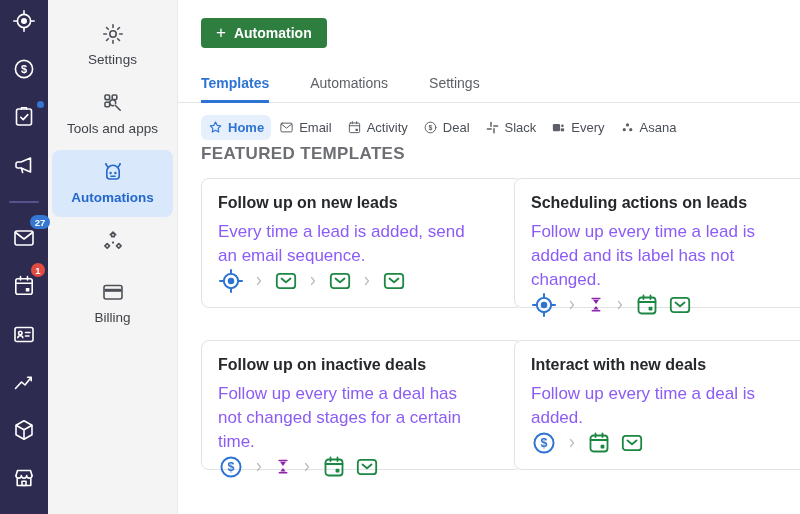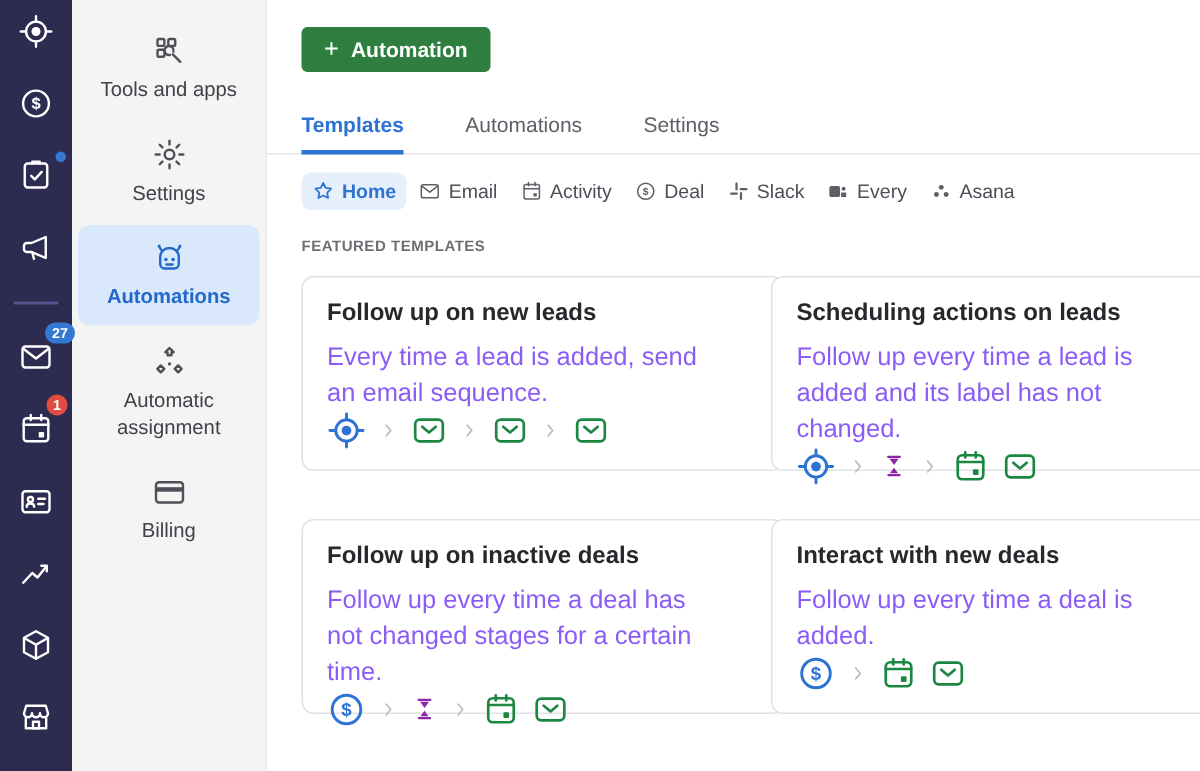--- a/index.html
+++ b/index.html
@@ -36,21 +36,21 @@
   .tab{padding-bottom:9px;font-size:14px;color:#5c5f66;cursor:pointer;border-bottom:3px solid transparent;margin-bottom:-1px;}
   .tab.active{color:#2d73d4;font-weight:700;border-color:#2d73d4;}
 
   .chips{padding-left:23px;margin-top:12px;display:flex;gap:1px;align-items:center;}
   .chip{display:inline-flex;align-items:center;gap:5px;padding:5px 7px;border-radius:6px;
         font-size:13px;font-weight:500;color:#4b4f57;cursor:pointer;white-space:nowrap;}
   .chip svg{width:15px;height:15px;color:#5c6066;flex-shrink:0;}
   .chip.active{background:#e6f0fc;color:#2d73d4;font-weight:700;}
   .chip.active svg{color:#2d73d4;}
 
-  .section-title{padding-left:23px;margin-top:19px;font-size:10px;font-weight:700;letter-spacing:.35px;color:#6c6e73;}
+  .section-title{padding-left:23px;margin-top:4px;font-size:17px;font-weight:700;letter-spacing:.35px;color:#6c6e73;}
 
   .cards{margin:14px 0 0 23px;display:grid;grid-template-columns:300px 300px;column-gap:13px;row-gap:32px;width:max-content;}
   .card{box-sizing:border-box;width:322px;height:130px;background:#fff;border:1px solid #e1e2e5;border-radius:8px;
         padding:15px 16px 14px;display:flex;flex-direction:column;cursor:pointer;}
   .card-title{font-size:16px;font-weight:700;color:#26282c;}
   .card-desc{margin-top:8px;font-size:17px;line-height:1.42;color:#8b5cf6;max-width:252px;}
   .flow{margin-top:auto;display:flex;align-items:center;gap:9px;}
   .fi{display:inline-flex;align-items:center;}
   .s26{width:26px;height:26px;} .s24{width:24px;height:24px;} .s18{width:18px;height:18px;} .s12{width:12px;height:12px;}
   .c-blue{color:#2d73d4;} .c-green{color:#1c8742;} .c-purple{color:#8e24aa;} .c-grey{color:#b9bbbf;}
@@ -134,55 +134,54 @@
           <path d="M4 9.5a2.66 2.66 0 0 0 5.33 0 2.66 2.66 0 0 0 5.33 0 2.66 2.66 0 0 0 5.34 0"></path>
           <path d="M5.2 12.8v6.7h13.6v-6.7"></path>
           <rect x="10" y="15.2" width="4" height="4.3"></rect>
         </svg>
     </div>
   </nav>
 
   <nav class="subnav">
     <div class="subnav-item">
       <svg viewBox="0 0 24 24">
+          <circle cx="12" cy="12" r="3.2"></circle>
+          <path d="M12 2.8v2.6M12 18.6v2.6M2.8 12h2.6M18.6 12h2.6M5.5 5.5l1.8 1.8M16.7 16.7l1.8 1.8M18.5 5.5l-1.8 1.8M7.3 16.7l-1.8 1.8"></path>
+        </svg>
+      <span class="subnav-label">Settings</span>
+    </div>
+    <div class="subnav-item">
+      <svg viewBox="0 0 24 24">
           <rect x="4" y="4" width="4.6" height="4.6" rx="1"></rect>
           <rect x="11.2" y="4" width="4.6" height="4.6" rx="1"></rect>
           <rect x="4" y="11.2" width="4.6" height="4.6" rx="1"></rect>
           <path d="M14.6 12.4a3 3 0 1 0-2.2 2.2"></path>
           <path d="M14.2 14.2l5 5"></path>
         </svg>
       <span class="subnav-label">Tools and apps</span>
-    </div>
-    <div class="subnav-item">
-      <svg viewBox="0 0 24 24">
-          <circle cx="12" cy="12" r="3.2"></circle>
-          <path d="M12 2.8v2.6M12 18.6v2.6M2.8 12h2.6M18.6 12h2.6M5.5 5.5l1.8 1.8M16.7 16.7l1.8 1.8M18.5 5.5l-1.8 1.8M7.3 16.7l-1.8 1.8"></path>
-        </svg>
-      <span class="subnav-label">Settings</span>
     </div>
     <div class="subnav-item active">
       <svg viewBox="0 0 24 24">
           <path d="M5.8 11.5a6.2 6.2 0 0 1 12.4 0V16a3 3 0 0 1-3 3H8.8a3 3 0 0 1-3-3Z"></path>
           <path d="M6.6 6.8 5.2 4.6M17.4 6.8l1.4-2.2"></path>
           <circle class="fil" cx="5" cy="4" r="1"></circle>
           <circle class="fil" cx="19" cy="4" r="1"></circle>
           <circle class="fil" cx="9.6" cy="13" r="1.2"></circle>
           <circle class="fil" cx="14.4" cy="13" r="1.2"></circle>
           <path d="M10 16.3h4"></path>
         </svg>
       <span class="subnav-label">Automations</span>
     </div>
     <div class="subnav-item">
       <svg viewBox="0 0 24 24">
           <path d="M12 3l2.8 2.8h-1.5v2h-2.6v-2H9.2Z"></path>
           <path d="M6.2 14.6l2.3 2.3-2.3 2.3-2.3-2.3Z"></path>
           <path d="M17.8 14.6l2.3 2.3-2.3 2.3-2.3-2.3Z"></path>
           <circle class="fil" cx="12" cy="13.6" r="1.1"></circle>
         </svg>
-      <span class="subnav-label">Automatic assignment</span>
     </div>
     <div class="subnav-item">
       <svg viewBox="0 0 24 24">
           <rect x="3" y="5.5" width="18" height="13.5" rx="2"></rect>
           <rect class="fil" x="3.6" y="8.8" width="16.8" height="3"></rect>
         </svg>
       <span class="subnav-label">Billing</span>
     </div>
   </nav>
 

